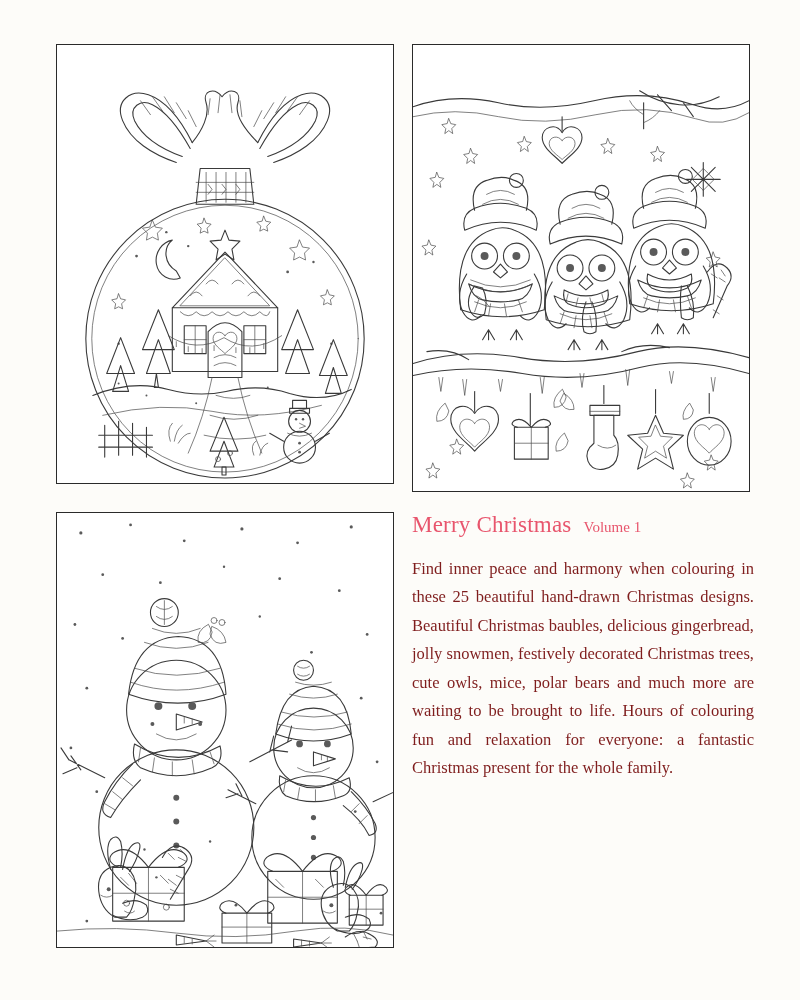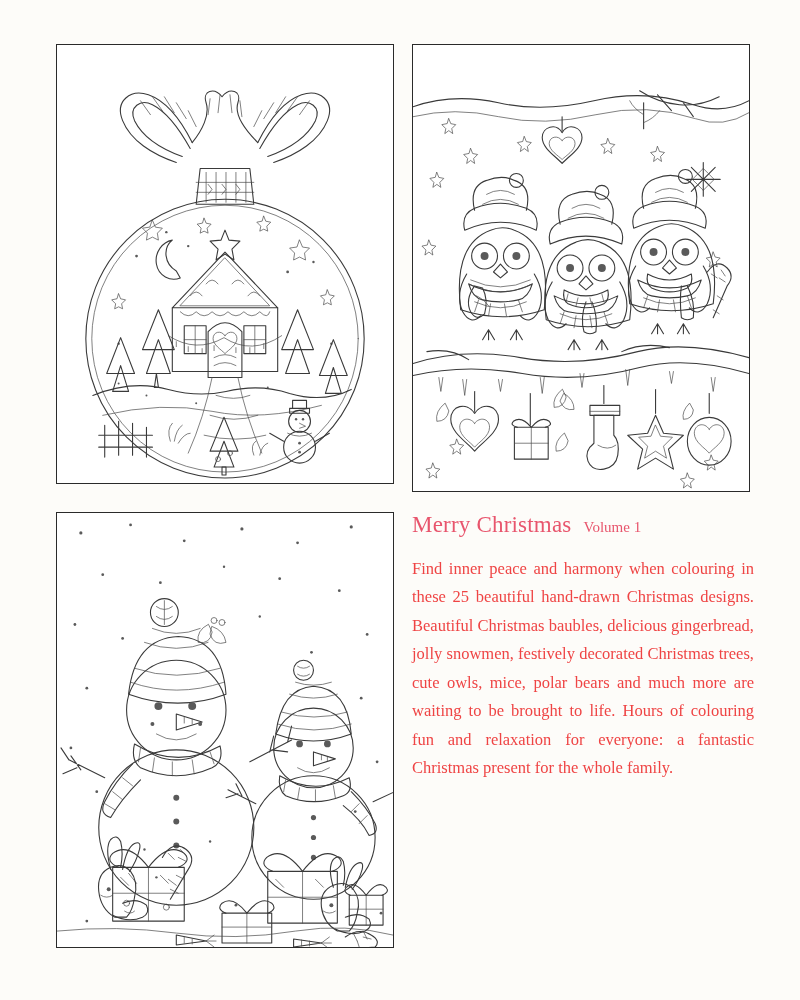--- a/index.html
+++ b/index.html
@@ -73,21 +73,21 @@
   .title-volume {
     font-family: "Liberation Serif", serif;
     font-size: 15px;
     color: #e8556d;
   }
   .body-copy {
     font-family: "Liberation Serif", serif;
     font-size: 16.5px;
     line-height: 28.5px;
     text-align: justify;
-    color: #ef4444;
+    color: #7f1d1d;
   }
 </style>
 </head>
 <body>
 
 <div class="page">
 
   <div class="panel panel-ornament">
     <svg viewBox="0 0 338 440" preserveAspectRatio="none">
 

